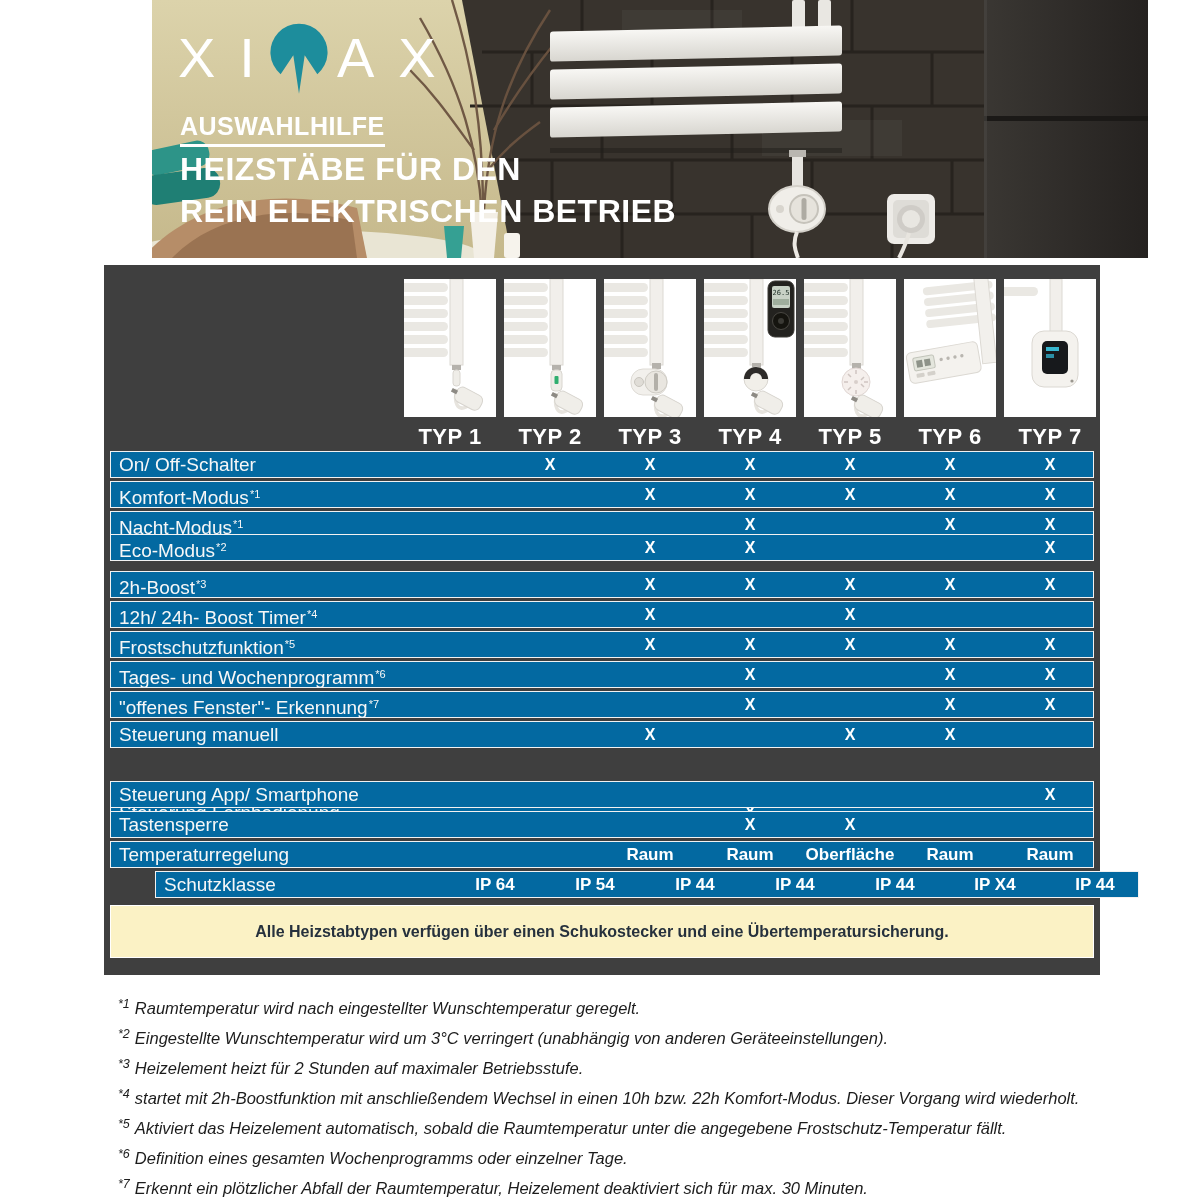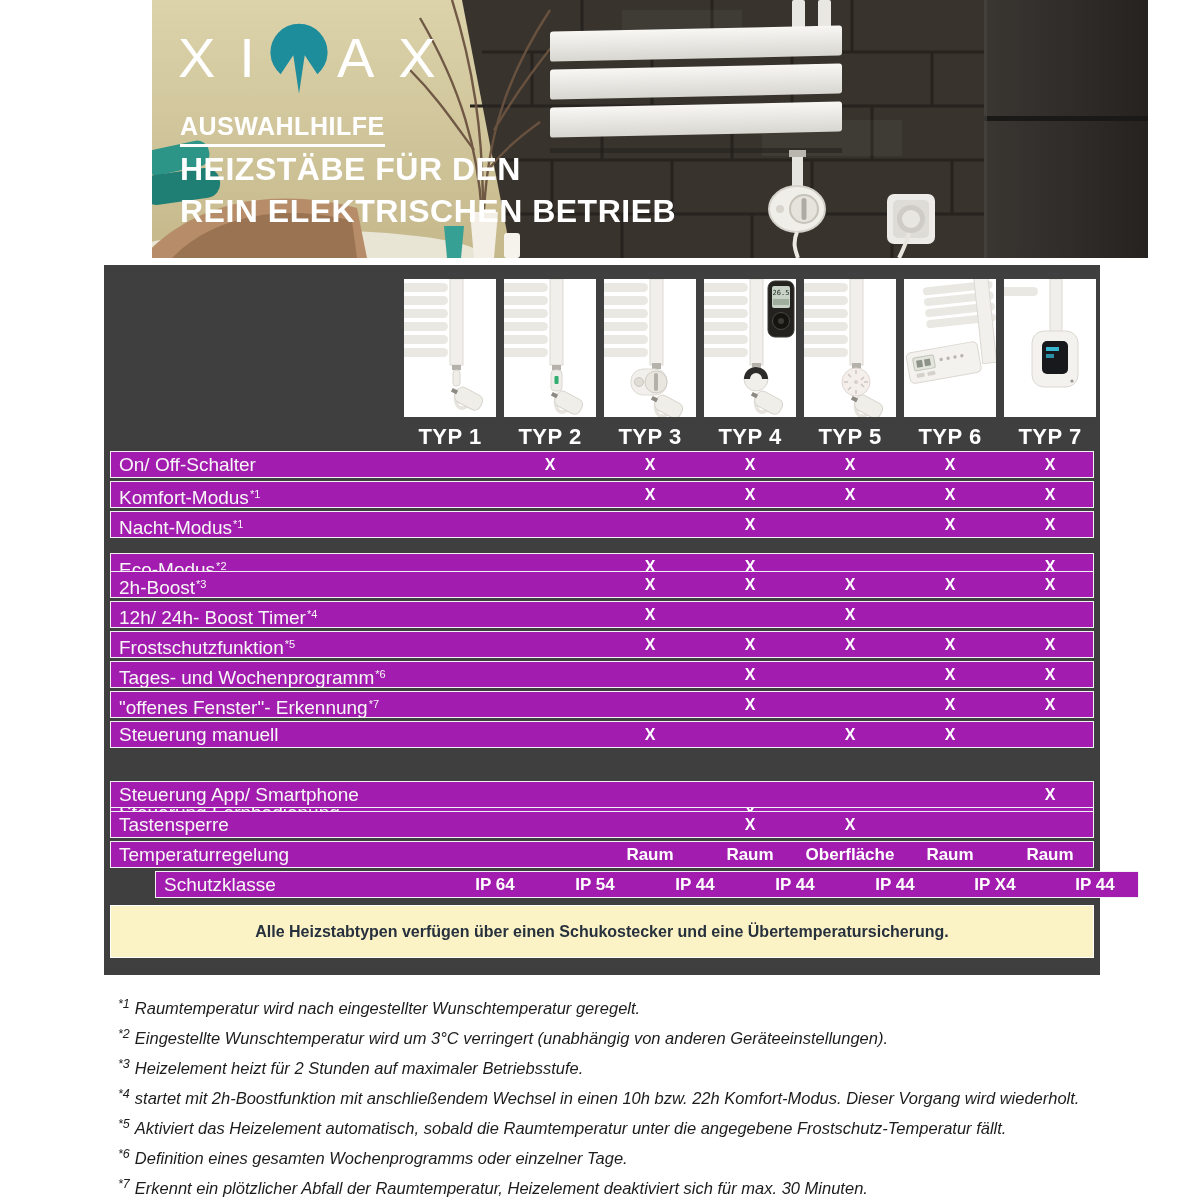--- a/index.html
+++ b/index.html
@@ -18,21 +18,21 @@
               font-size:32px;font-weight:bold;line-height:42px;letter-spacing:0.5px;}
 
   
   .panel{position:absolute;left:104px;top:265px;width:996px;height:710px;background:#3f3f3f;}
   .prod-col{position:absolute;top:14px;width:108px;}
   .prod-img{width:92px;height:138px;background:#ffffff;overflow:hidden;}
   .prod-img svg{display:block;}
   .typ-label{width:92px;text-align:center;color:#ffffff;font-size:22px;font-weight:bold;
              margin-top:7px;letter-spacing:0.5px;}
   .frow{position:absolute;left:6px;width:984px;height:27px;box-sizing:border-box;
-        background:#a21caf;border:1px solid #f2f2f2;}
+        background:#0369a1;border:1px solid #f2f2f2;}
   .flabel{position:absolute;left:8px;top:0;color:#f7f7f7;font-size:19px;line-height:25px;white-space:nowrap;}
   .flabel sup{font-size:11px;vertical-align:6px;margin-left:1px;}
   .fcell{position:absolute;top:0;width:100px;text-align:center;color:#ffffff;
          font-size:16px;font-weight:bold;line-height:25px;}
   .fcell.val{font-size:17px;}
   .banner{position:absolute;left:6px;top:640px;width:984px;height:53px;box-sizing:border-box;
           background:#fbf2c5;border:1px solid #ffffff;text-align:center;}
   .banner span{display:inline-block;color:#26313d;font-size:16px;font-weight:bold;line-height:51px;}
 
   
@@ -323,21 +323,21 @@
           <span class="fcell" style="left: 689px;">X</span>
           <span class="fcell" style="left: 789px;">X</span>
           <span class="fcell" style="left: 889px;">X</span>
         </div>
         <div class="frow" style="top: 246px;">
           <span class="flabel">Nacht-Modus<sup>*1</sup></span>
           <span class="fcell" style="left: 589px;">X</span>
           <span class="fcell" style="left: 789px;">X</span>
           <span class="fcell" style="left: 889px;">X</span>
         </div>
-        <div class="frow" style="top: 288px; padding-left: 42px;">
+        <div class="frow" style="top: 269px; padding-left: 42px;">
           <span class="flabel">Eco-Modus<sup>*2</sup></span>
           <span class="fcell" style="left: 489px;">X</span>
           <span class="fcell" style="left: 589px;">X</span>
           <span class="fcell" style="left: 889px;">X</span>
         </div>
         <div class="frow" style="top: 306px; padding-left: 22px;">
           <span class="flabel">2h-Boost<sup>*3</sup></span>
           <span class="fcell" style="left: 489px;">X</span>
           <span class="fcell" style="left: 589px;">X</span>
           <span class="fcell" style="left: 689px;">X</span>

